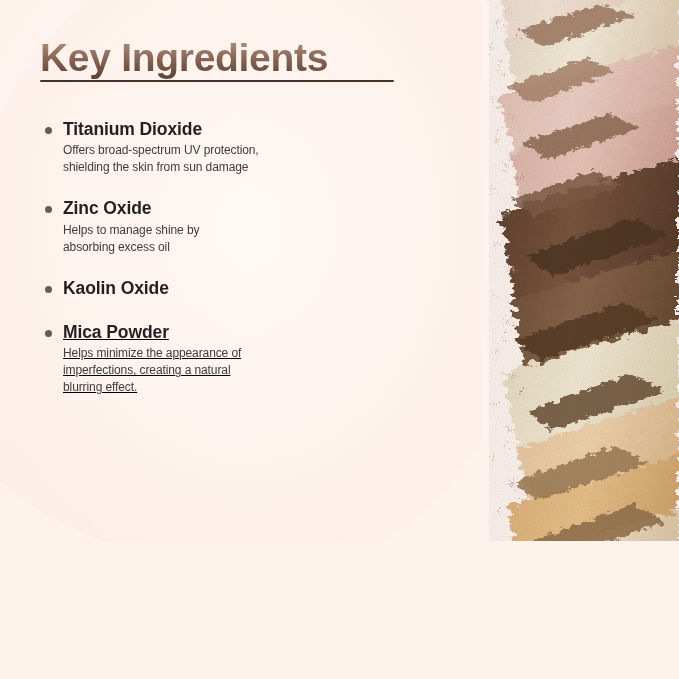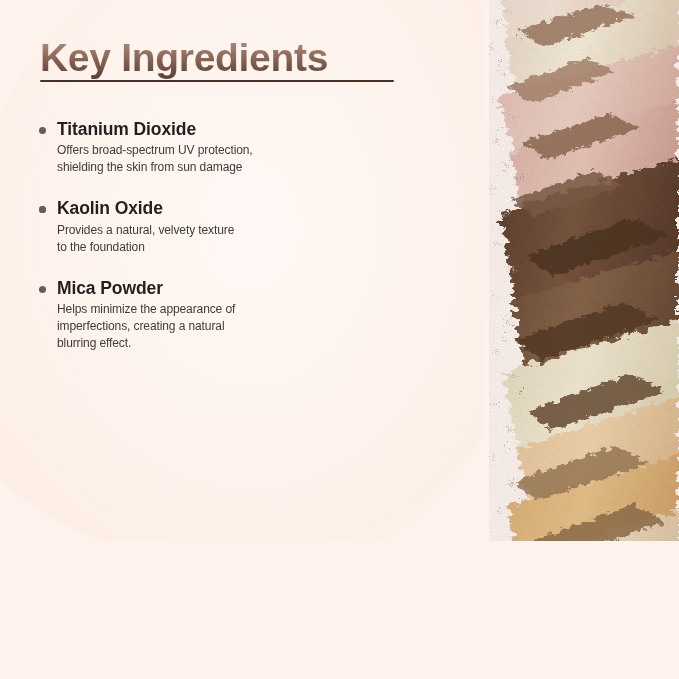--- a/index.html
+++ b/index.html
@@ -72,31 +72,31 @@
   .title-rule{
     margin-top:1px;
     height:2px;
     width:354px;
     background:#4a2f24;
     border-radius:1px;
   }
 
   .list{
     position:absolute;
-    left:38px;top:118px;
+    left:44px;top:118px;
     width:412px;
     list-style:none;
     margin:0;padding:0;
   }
   .item{
     position:relative;
     padding-left:19px;
     margin-bottom:21px;
   }
-  .item:last-child{margin-bottom:0;}
+  .item:last-child{margin-bottom:0;text-decoration:underline;}
   .bullet{
     position:absolute;
     left:1px;top:9px;
     width:7px;height:7px;
     border-radius:50%;
     background:#6d5a51;
   }
   .item-title{
     display:block;
     font-size:17.5px;
@@ -301,27 +301,28 @@
 
       <li class="item">
         <span class="bullet"></span>
         <span class="item-title">Titanium Dioxide</span>
         <span class="item-desc">Offers broad-spectrum UV protection,
 shielding the skin from sun damage</span>
       </li>
 
       <li class="item">
         <span class="bullet"></span>
+        <span class="item-title">Zinc Oxide</span>
+        <span class="item-desc">Helps to manage shine by
+absorbing excess oil</span>
       </li>
 
       <li class="item">
         <span class="bullet"></span>
         <span class="item-title">Kaolin Oxide</span>
-        <span class="item-desc">Provides a natural, velvety texture
-to the foundation</span>
       </li>
 
 
       <li class="item">
         <span class="bullet"></span>
         <span class="item-title">Mica Powder</span>
         <span class="item-desc">Helps minimize the appearance of
 imperfections, creating a natural
 blurring effect.</span>
       </li>

